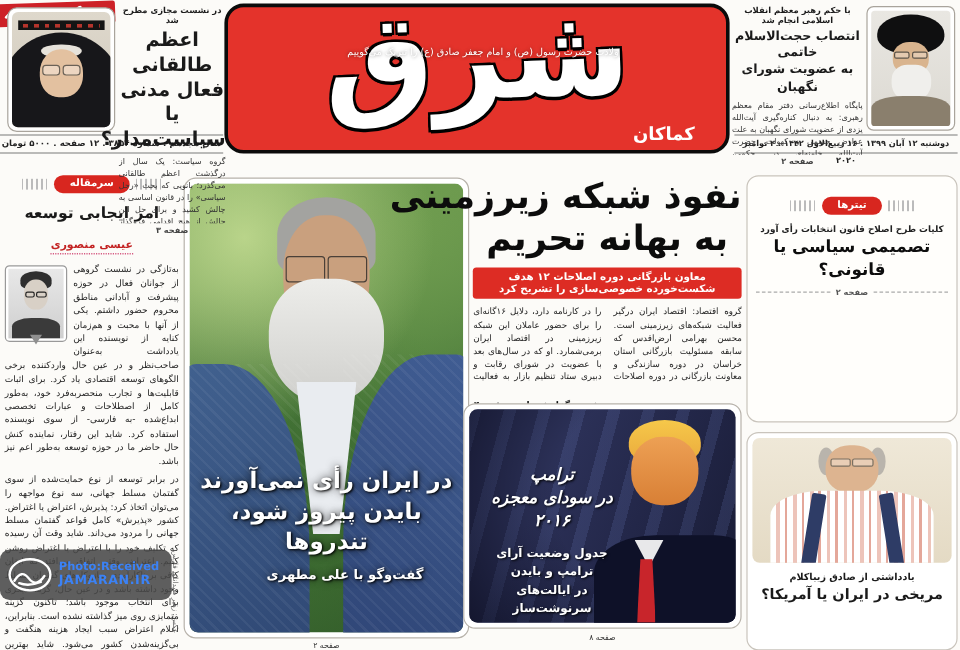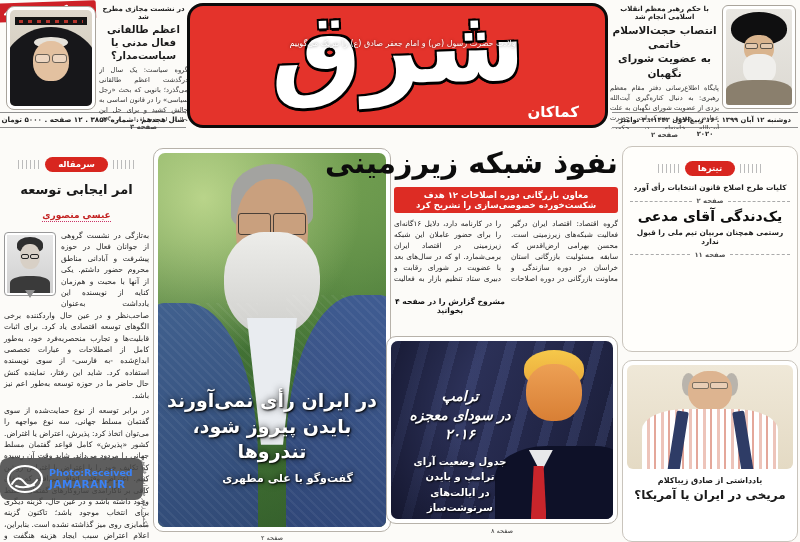--- a/index.html
+++ b/index.html
@@ -16,21 +16,21 @@
   .tl-photo-inner { position:relative; width:100%; height:100%; border-radius:5px; overflow:hidden; background:linear-gradient(180deg,#ded8cc,#cfc8ba); }
   .tl-banner { position:absolute; left:6%; top:7%; width:88%; height:9%; background:#141414; z-index:3; }
   .tl-banner i { display:block; margin:3px 4px 0; height:3px; background:repeating-linear-gradient(90deg,#b5342c 0 4px,transparent 4px 9px); }
   .tl-chador { position:absolute; left:-14%; top:18%; width:128%; height:112%; background:#17171a; border-radius:50% 50% 0 0; }
   .tl-headband { position:absolute; left:29%; top:28%; width:42%; height:12%; background:#e6e2da; border-radius:50%; }
   .tl-face { position:absolute; left:28%; top:32%; width:44%; height:42%; background:#e3c1a0; border-radius:48% 48% 44% 44%; }
   .tl-glasses { position:absolute; left:31%; top:46%; width:38%; height:9%; display:flex; gap:2px; justify-content:center; }
   .tl-glasses b { flex:1; border:1px solid #6b6257; border-radius:3px; background:rgba(255,255,255,.35); }
   .tl-text { position:absolute; left:99px; top:5px; width:89px; height:107px; z-index:2; }
   .kicker { font-size:7px; font-weight:bold; color:#1c1c1c; text-align:center; }
-  .tl-title { margin-top:2px; font-size:10px; font-weight:bold; line-height:1.3; text-align:center; }
+  .tl-title { margin-top:2px; font-size:16px; font-weight:bold; line-height:1.3; text-align:center; }
   .small-body { margin-top:3px; font-size:6.7px; line-height:1.5; text-align:justify; color:#333; overflow:hidden; }
   .tl-text .small-body { height:56px; }
   .page-tag { margin-top:2px; font-size:6.8px; font-weight:bold; color:#444; text-align:center; }
   .issue-strip { position:absolute; left:0; top:112px; width:186px; height:16px; border-top:1px solid #8f8f8f; border-bottom:1px solid #8f8f8f; font-size:7.2px; font-weight:bold; text-align:center; line-height:14px; color:#222; }
   
   .masthead { position:absolute; left:187px; top:3px; width:421px; height:125px; background:#e4332b; border:3px solid #0b0b0b; border-radius:16px; z-index:2; }
   .m-logo { position:absolute; left:0; right:0; top:-12px; text-align:center; font-size:102px; font-weight:bold; color:#fff; line-height:1.05; transform:rotate(-2deg);
     text-shadow:2px 2px 0 #000,-2px -2px 0 #000,2px -2px 0 #000,-2px 2px 0 #000,0 3px 0 #000; }
   .m-congrats { position:absolute; left:85px; top:33px; width:255px; text-align:center; color:#fff; font-size:8px; z-index:3; text-shadow:0 0 3px rgba(0,0,0,.55); }
   .m-type { position:absolute; right:26px; bottom:4px; color:#fff; font-size:15px; font-weight:bold; z-index:3; }
@@ -42,21 +42,21 @@
   .kh-face { position:absolute; left:27%; top:27%; width:46%; height:28%; background:#d9b48e; border-radius:45%; }
   .kh-glasses { position:absolute; left:29%; top:35%; width:42%; height:7%; display:flex; gap:2px; }
   .kh-glasses b { flex:1; border:1px solid #5c544a; border-radius:2px; background:rgba(255,255,255,.3); }
   .kh-beard { position:absolute; left:25%; top:47%; width:50%; height:32%; background:#f0efec; border-radius:40% 40% 50% 50%; }
   .kh-robe { position:absolute; left:0; bottom:0; width:100%; height:26%; background:#8a7f6d; border-radius:40% 40% 0 0; }
   .kh-text { position:absolute; left:610px; top:5px; width:109px; height:104px; }
   .kh-title { margin-top:2px; font-size:10.5px; font-weight:bold; line-height:1.35; text-align:center; }
   .kh-text .small-body { height:46px; margin-top:3px; }
   
   .ed { position:absolute; left:2px; top:146px; width:149px; height:396px; }
-  .deco-row { display:flex; align-items:center; justify-content:center; gap:5px;margin-top:11px; }
+  .deco-row { display:flex; align-items:center; justify-content:center; gap:5px; }
   .hash { width:22px; height:9px; background:repeating-linear-gradient(90deg,#bbb 0 1.5px,transparent 1.5px 4px); }
   .pill { background:#d8261f; color:#fff; font-weight:bold; font-size:8.5px; padding:2px 13px; border-radius:9px; line-height:1.3; }
   .ed-title { text-align:center; font-size:13px; font-weight:bold; margin-top:10px; }
   .ed-author-row { text-align:center; margin-top:6px; }
   .ed-author { color:#c32222; font-size:9px; font-weight:bold; border-bottom:1px dotted #c36; padding-bottom:1px; }
   .ed-body { margin-top:8px; padding:0 2px; font-size:7.5px; line-height:1.52; text-align:justify; color:#222; height:328px; overflow:hidden; }
   .ed-body p { margin-bottom:4px; }
   .ed-portrait { float:left; width:52px; height:64px; margin:2px 5px 8px 0; background:#fff; border:1px solid #999; border-radius:4px; padding:2px; position:relative; }
   .ed-portrait::after { content:""; position:absolute; bottom:-8px; left:50%; transform:translateX(-50%); border:5px solid transparent; border-top:8px solid #8f8f8f; }
   .ed-pi { position:relative; width:100%; height:100%; overflow:hidden; background:linear-gradient(180deg,#e8e8e8,#cfcfcf); }
@@ -108,21 +108,21 @@
   .tr-hair { position:absolute; right:13%; top:5%; width:27%; height:21%; background:linear-gradient(#f6c84a,#eaa93c); border-radius:50% 50% 40% 40%; z-index:1; }
   .tr-face { position:absolute; right:14%; top:13%; width:25%; height:32%; background:linear-gradient(#eda054,#d87f35); border-radius:46%; z-index:1; }
   .tr-suit { position:absolute; right:-5%; bottom:-3%; width:58%; height:44%; background:#0e1128; border-radius:40% 22% 0 0; z-index:1; }
   .tr-collar { position:absolute; right:27%; bottom:26%; width:11%; height:13%; background:#e8e8ea; clip-path:polygon(0 0,100% 0,50% 100%); z-index:2; }
   .tr-tie { position:absolute; right:30%; bottom:0; width:7%; height:30%; background:#c8252b; clip-path:polygon(18% 0,82% 0,100% 100%,0 100%); z-index:2; }
   .tr-text { position:absolute; left:8px; top:46px; width:122px; text-align:center; color:#fff; z-index:3; text-shadow:1px 1px 2px #000; }
   .tr-t { font-size:14px; font-weight:bold; line-height:1.35;font-style:italic; }
   .tr-sub { font-size:10px; font-weight:bold; margin-top:10px; line-height:1.55; }
   .tr-page { position:absolute; left:386px; top:527px; width:232px; text-align:center; font-size:6.5px; color:#333; }
   
-  .hl { position:absolute; left:622px; top:146px; width:176px; height:206px; border:1px solid #c9c4bc; border-radius:10px; background:#fffefb; padding:3px 7px 0; }
+  .hl { position:absolute; left:622px; top:146px; width:176px; height:206px; border:1px solid #c9c4bc; border-radius:10px; background:#fffefb; padding:17px 7px 0; }
   .hl-kicker { margin-top:7px; font-size:7.4px; font-weight:bold; text-align:center; color:#222; }
   .hl-title { margin-top:2px; font-size:14px; font-weight:bold; text-align:center; line-height:1.35; color:#0d0d0d; }
   .hl-sep { display:flex; align-items:center; gap:4px; margin:5px 0 1px; color:#555; font-size:6.8px; font-weight:bold; }
   .hl-sep i { flex:1; border-top:1px dashed #aaa; }
   .hl-sub { margin-top:2px; font-size:7.4px; font-weight:bold; text-align:center; color:#222; }
   
   .zk { position:absolute; left:622px; top:360px; width:176px; height:182px; background:#fff; border:1px solid #c9c4bc; border-radius:10px; padding:4px; overflow:hidden; }
   .zk-photo { position:relative; height:104px; border-radius:6px; overflow:hidden; background:linear-gradient(180deg,#efe8d8,#e4dac4); }
   .zk-head { position:absolute; left:37%; top:6%; width:26%; height:38%; background:#ddb490; border-radius:46%; }
   .zk-hair { position:absolute; left:33%; top:8%; width:8%; height:22%; background:#b9b4ac; border-radius:50%; }
@@ -251,20 +251,21 @@
         <div class="mp-sub">گفت‌وگو با علی مطهری</div>
       </div>
     </div>
   </figure>
   <div class="mp-page">صفحه ۲</div>
   <div class="mp-credit">عکس: زهیر صیدانلو، فارس</div>
 
   <section class="lead">
     <h1 class="lead-title">
       <span>نفوذ شبکه زیرزمینی</span><br>
+      <span>به بهانه تحریم</span>
     </h1>
     <div class="lead-strip">معاون بازرگانی دوره اصلاحات ۱۲ هدف شکست‌خورده خصوصی‌سازی را تشریح کرد</div>
     <div class="lead-body">گروه اقتصاد: اقتصاد ایران درگیر فعالیت شبکه‌های زیرزمینی است. محسن بهرامی ارض‌اقدس که سابقه مسئولیت بازرگانی استان خراسان در دوره سازندگی و معاونت بازرگانی در دوره اصلاحات را در کارنامه دارد، دلایل ۱۶گانه‌ای را برای حضور عاملان این شبکه زیرزمینی در اقتصاد ایران برمی‌شمارد. او که در سال‌های بعد با عضویت در شورای رقابت و دبیری ستاد تنظیم بازار به فعالیت خود در این حوزه ادامه داد، در گفت‌وگو با «شرق» می‌گوید: اصلی‌ترین مشکل اقتصاد ایران، دخالت گسترده دولت در اقتصاد و یکی از ضروری‌ترین اقدامات اساسی مورد نیاز، خروج دولت از اقتصاد و خاتمه‌دادن به وضع موجود است که کماکان ادامه دارد و با وجود ابلاغ سیاست‌های کلی اصل ۴۴ قانون اساسی که در حال حاضر تبدیل به قانون نسبتا جامعی شده است و حدود ۱۱ سال از ابلاغ آن گذشته، در غیاب نظارت مجلس شورای اسلامی به سرنوشت سایر قوانین نسبتا مترقی مصوب‌شده تبدیل شده و می‌توان ادعا کرد به هیچ‌یک از اهداف خود نرسیده است.</div>
     <div class="lead-more">مشروح گزارش را در صفحه ۴ بخوانید</div>
   </section>
 
   <figure class="tr">
     <div class="tr-inner">
       <div class="tr-hair"></div>
       <div class="tr-face"></div>
@@ -284,32 +285,24 @@
   <div class="tr-page">صفحه ۸</div>
 
   <aside class="hl">
     <div class="deco-row">
       <i class="hash"></i>
       <span class="pill">تیترها</span>
       <i class="hash"></i>
     </div>
     <div>
       <div class="hl-kicker">کلیات طرح اصلاح قانون انتخابات رأی آورد</div>
+      <div class="hl-title">تصمیمی سیاسی یا قانونی؟</div>
       <div class="hl-sep">
           <i></i>
           <span>صفحه ۲</span>
-          <i></i>
-        </div>
-    </div>
-    <div>
-      <div class="hl-title">یک‌دندگی آقای مدعی</div>
-      <div class="hl-sub">رستمی همچنان مربیان تیم ملی را قبول ندارد</div>
-      <div class="hl-sep">
-          <i></i>
-          <span>صفحه ۱۱</span>
           <i></i>
         </div>
     </div>
   </aside>
 
   <section class="zk">
     <figure class="zk-photo">
       <div class="zk-hair"></div>
       <div class="zk-hair r"></div>
       <div class="zk-head"></div>

